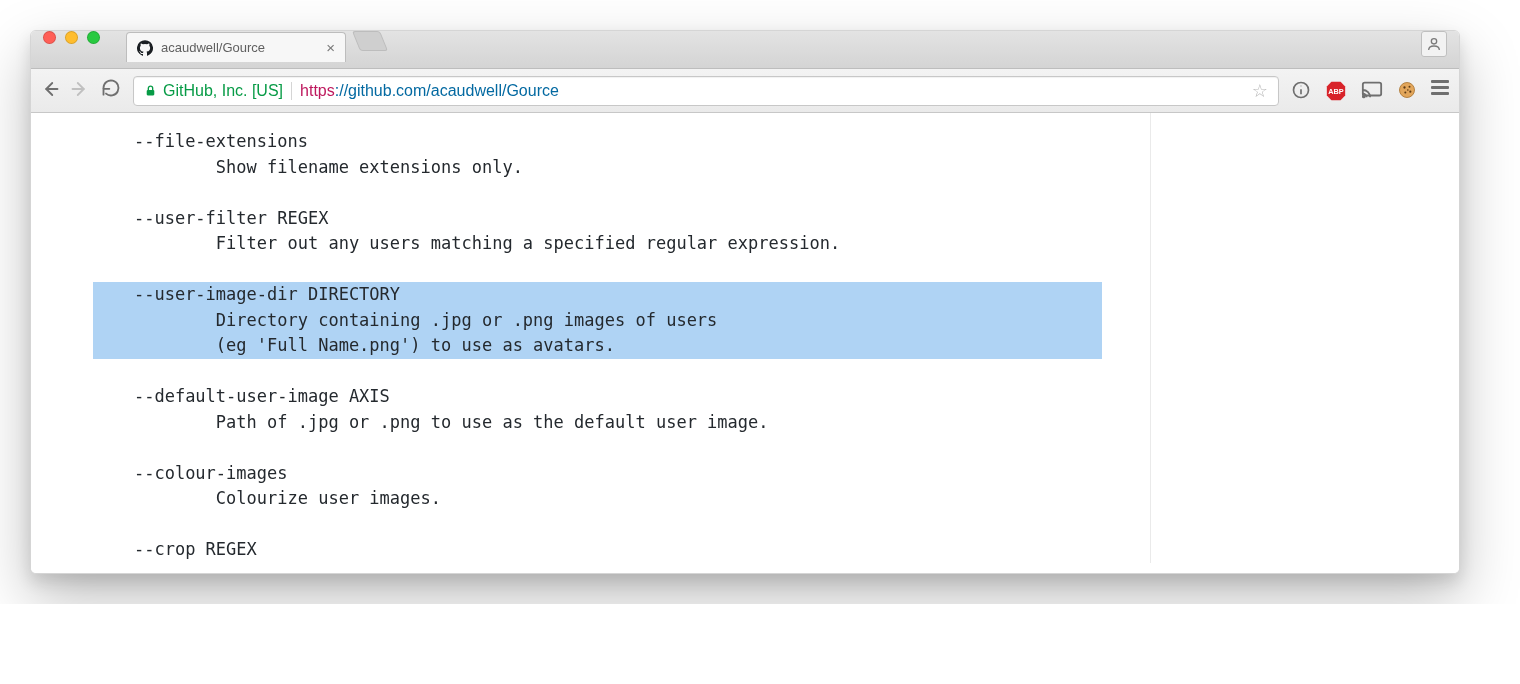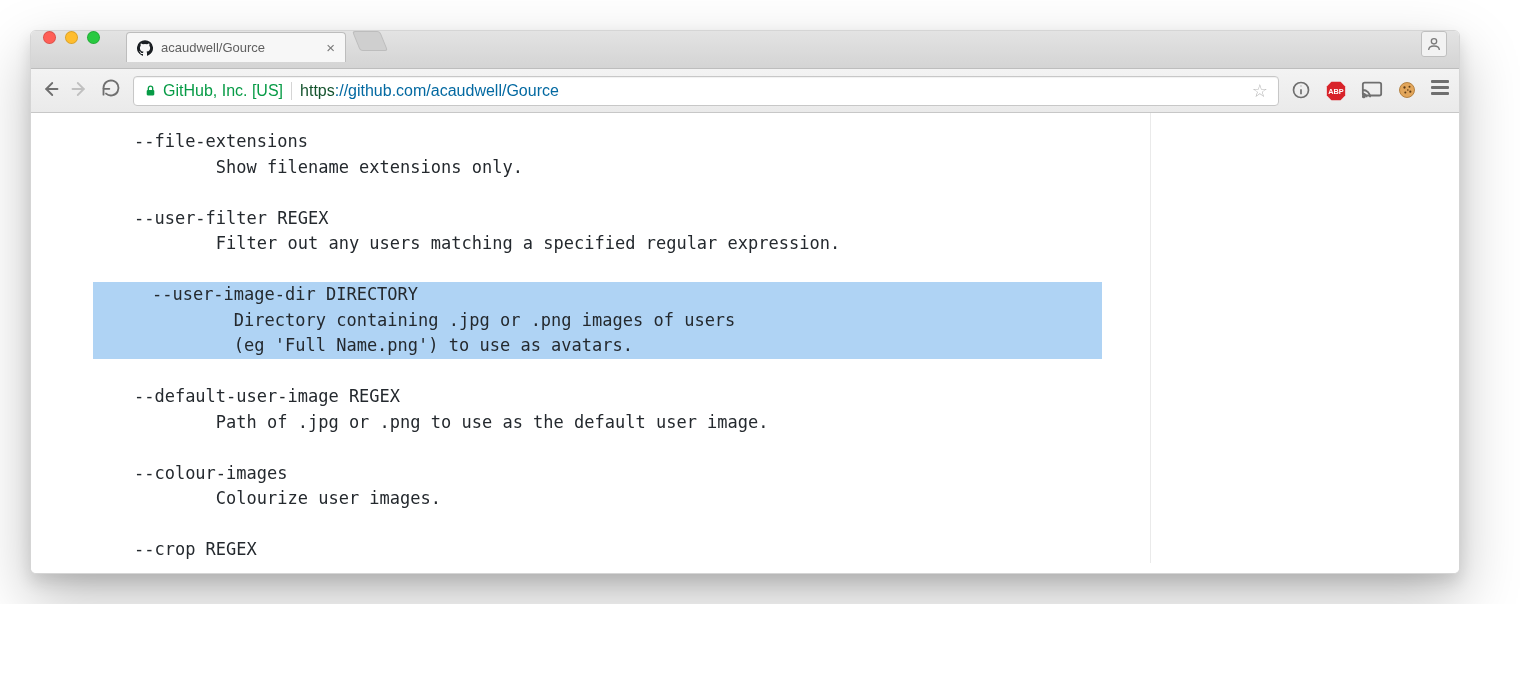--- a/index.html
+++ b/index.html
@@ -132,21 +132,21 @@
     align-items: center;
     gap: 6px;
     color: #079b46;
     padding-right: 8px;
     border-right: 1px solid #d5d5d5;
     margin-right: 8px;
     white-space: nowrap;
     text-align: center;
   }
   .url-text { white-space: nowrap; }
-  .url-text .proto { color: #14532d; }
+  .url-text .proto { color: #be185d; }
   .url-text .path  { color: #0369a1; }
   .star {
     margin-left: auto;
     color: #b8b8b8;
     font-size: 18px;
   }
   .ext-icons {
     display: flex;
     align-items: flex-start;
     gap: 14px;
@@ -179,21 +179,20 @@
     margin: 8px;
     font-family: "SFMono-Regular", Menlo, Consolas, monospace;
     font-size: 17px;
     line-height: 1.5;
     color: #24292e;
     white-space: pre;
   }
   pre.doc .hl {
     background: #afd3f4;
     display: block;
-    padding-left: 18px;
   }
 </style>
 </head>
 <body>
 
 <div class="browser-window">
 
   <div class="tab-strip">
     <div class="traffic-lights">
       <span class="tl tl-close"></span>
@@ -303,21 +302,21 @@
     <div class="page">
 <pre class="doc">    <span>--file-extensions</span>
             <span>Show filename extensions only.</span>
 
     <span>--user-filter REGEX</span>
             <span>Filter out any users matching a specified regular expression.</span>
 
 <span class="hl">    <span>--user-image-dir DIRECTORY</span>
             <span>Directory containing .jpg or .png images of users</span>
             <span>(eg 'Full Name.png') to use as avatars.</span></span>
-    <span>--default-user-image REGEX</span>
+    <span>--default-user-image AXIS</span>
             <span>Path of .jpg or .png to use as the default user image.</span>
 
     <span>--colour-images</span>
             <span>Colourize user images.</span>
 
     <span>--crop REGEX</span></pre>
     </div>
   </div>
 
 </div>

